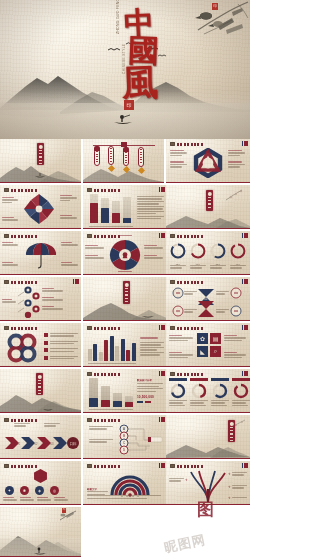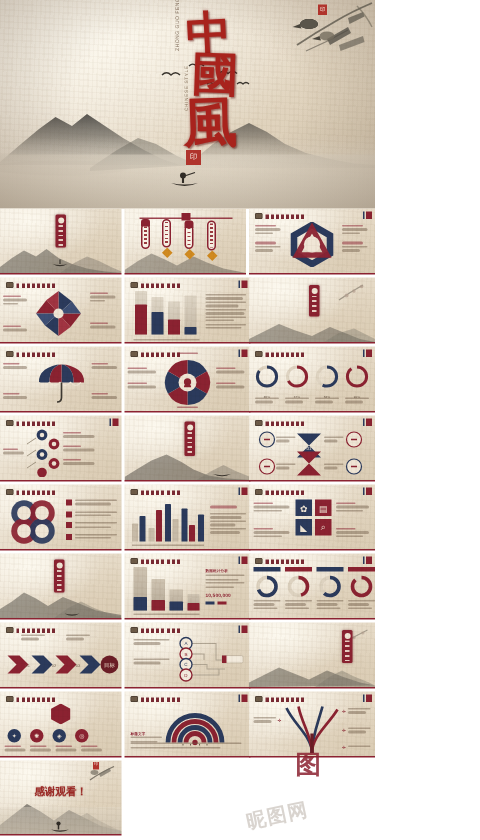--- a/index.html
+++ b/index.html
@@ -1015,21 +1015,20 @@
           <path d="M1,6 q6,3 12,0 q-6,1.4 -12,0 Z" fill="#2f2b26"></path>
           <circle cx="6" cy="2" r="1.4" fill="#2f2b26"></circle>
             <path d="M6,3 l0,3" stroke="#2f2b26" stroke-width="1"></path>
         </svg>
         <svg width="20" height="13" style="position:absolute;left:58px;top:2px;z-index:7;opacity:.75">
           <path d="M2,11 q7,-5 16,-9" stroke="#5d574c" stroke-width=".9" fill="none"></path>
           <path d="M8,7 l7,-4 l1,2 l-7,4 Z" fill="#4e4a42" opacity=".7"></path>
           <ellipse cx="5" cy="6" rx="2.6" ry="1.6" fill="#6a6457" opacity=".85"></ellipse>
         </svg>
         <div class="seal" style="left:62px;top:1px;width:4px;height:5px;font-size:2.6px;z-index:8">印</div>
-        <div class="endtxt">感谢观看！</div>
       </div>
     </div>
 
   </div>
 
   <div class="wm-top">图</div>
   <div class="watermark">
     <div class="wm-cn">昵图网</div>
   </div>
 

